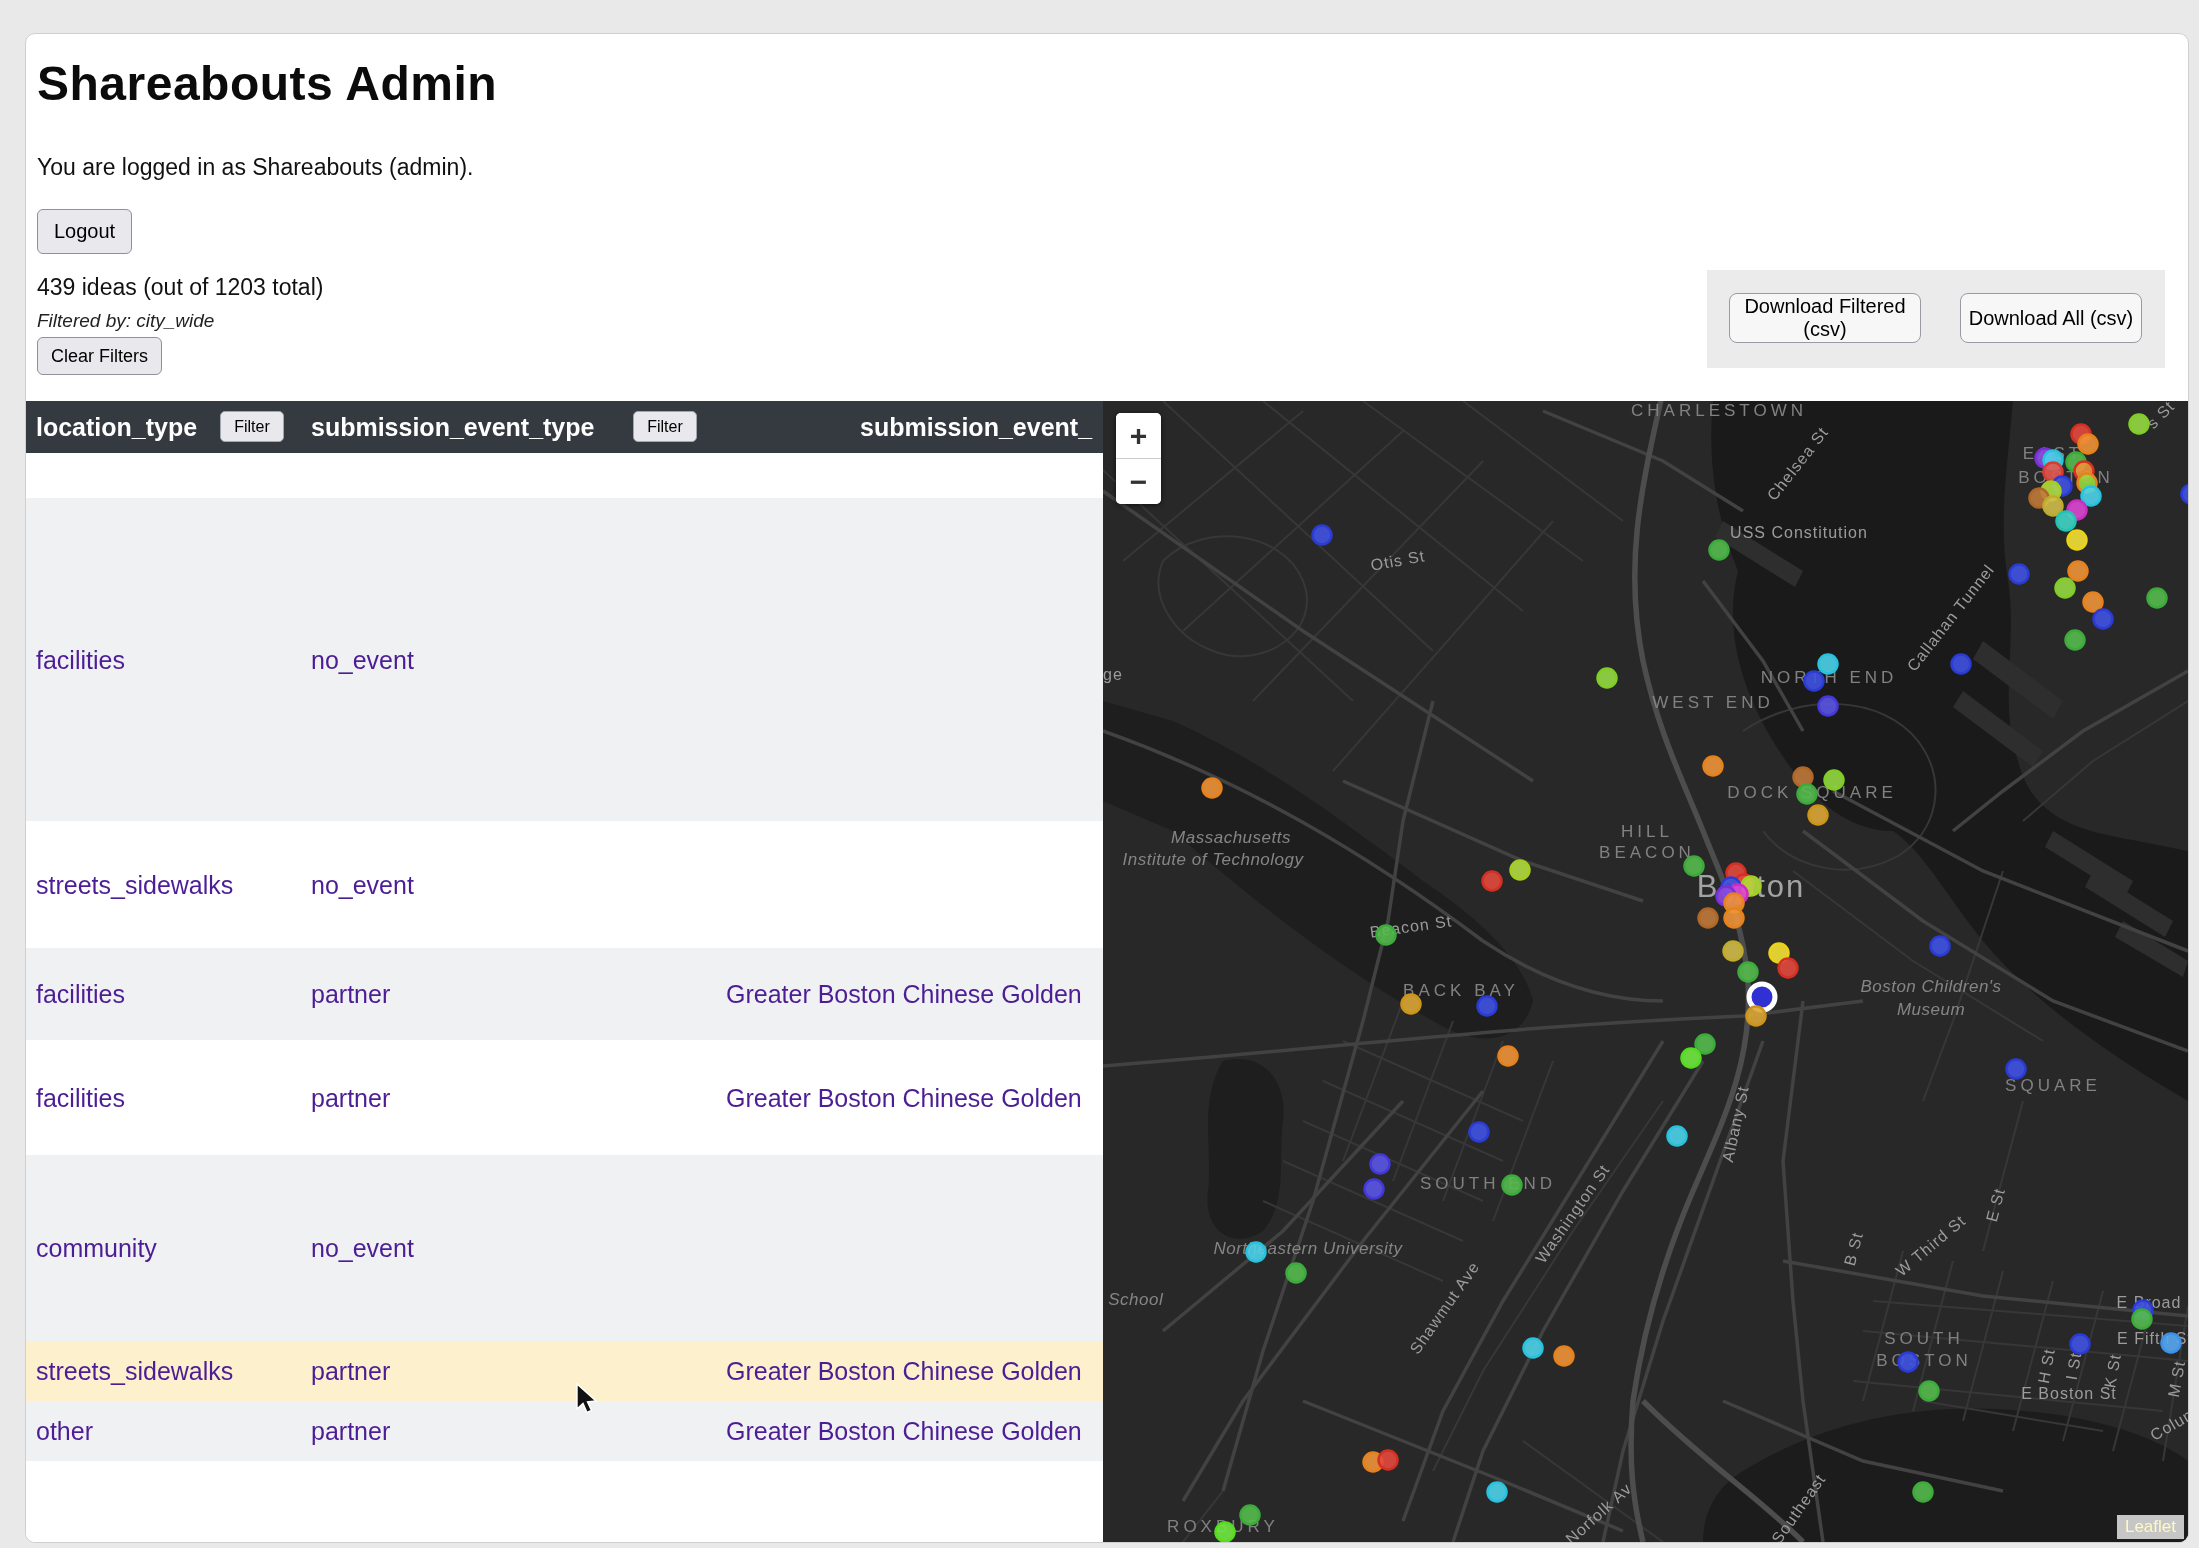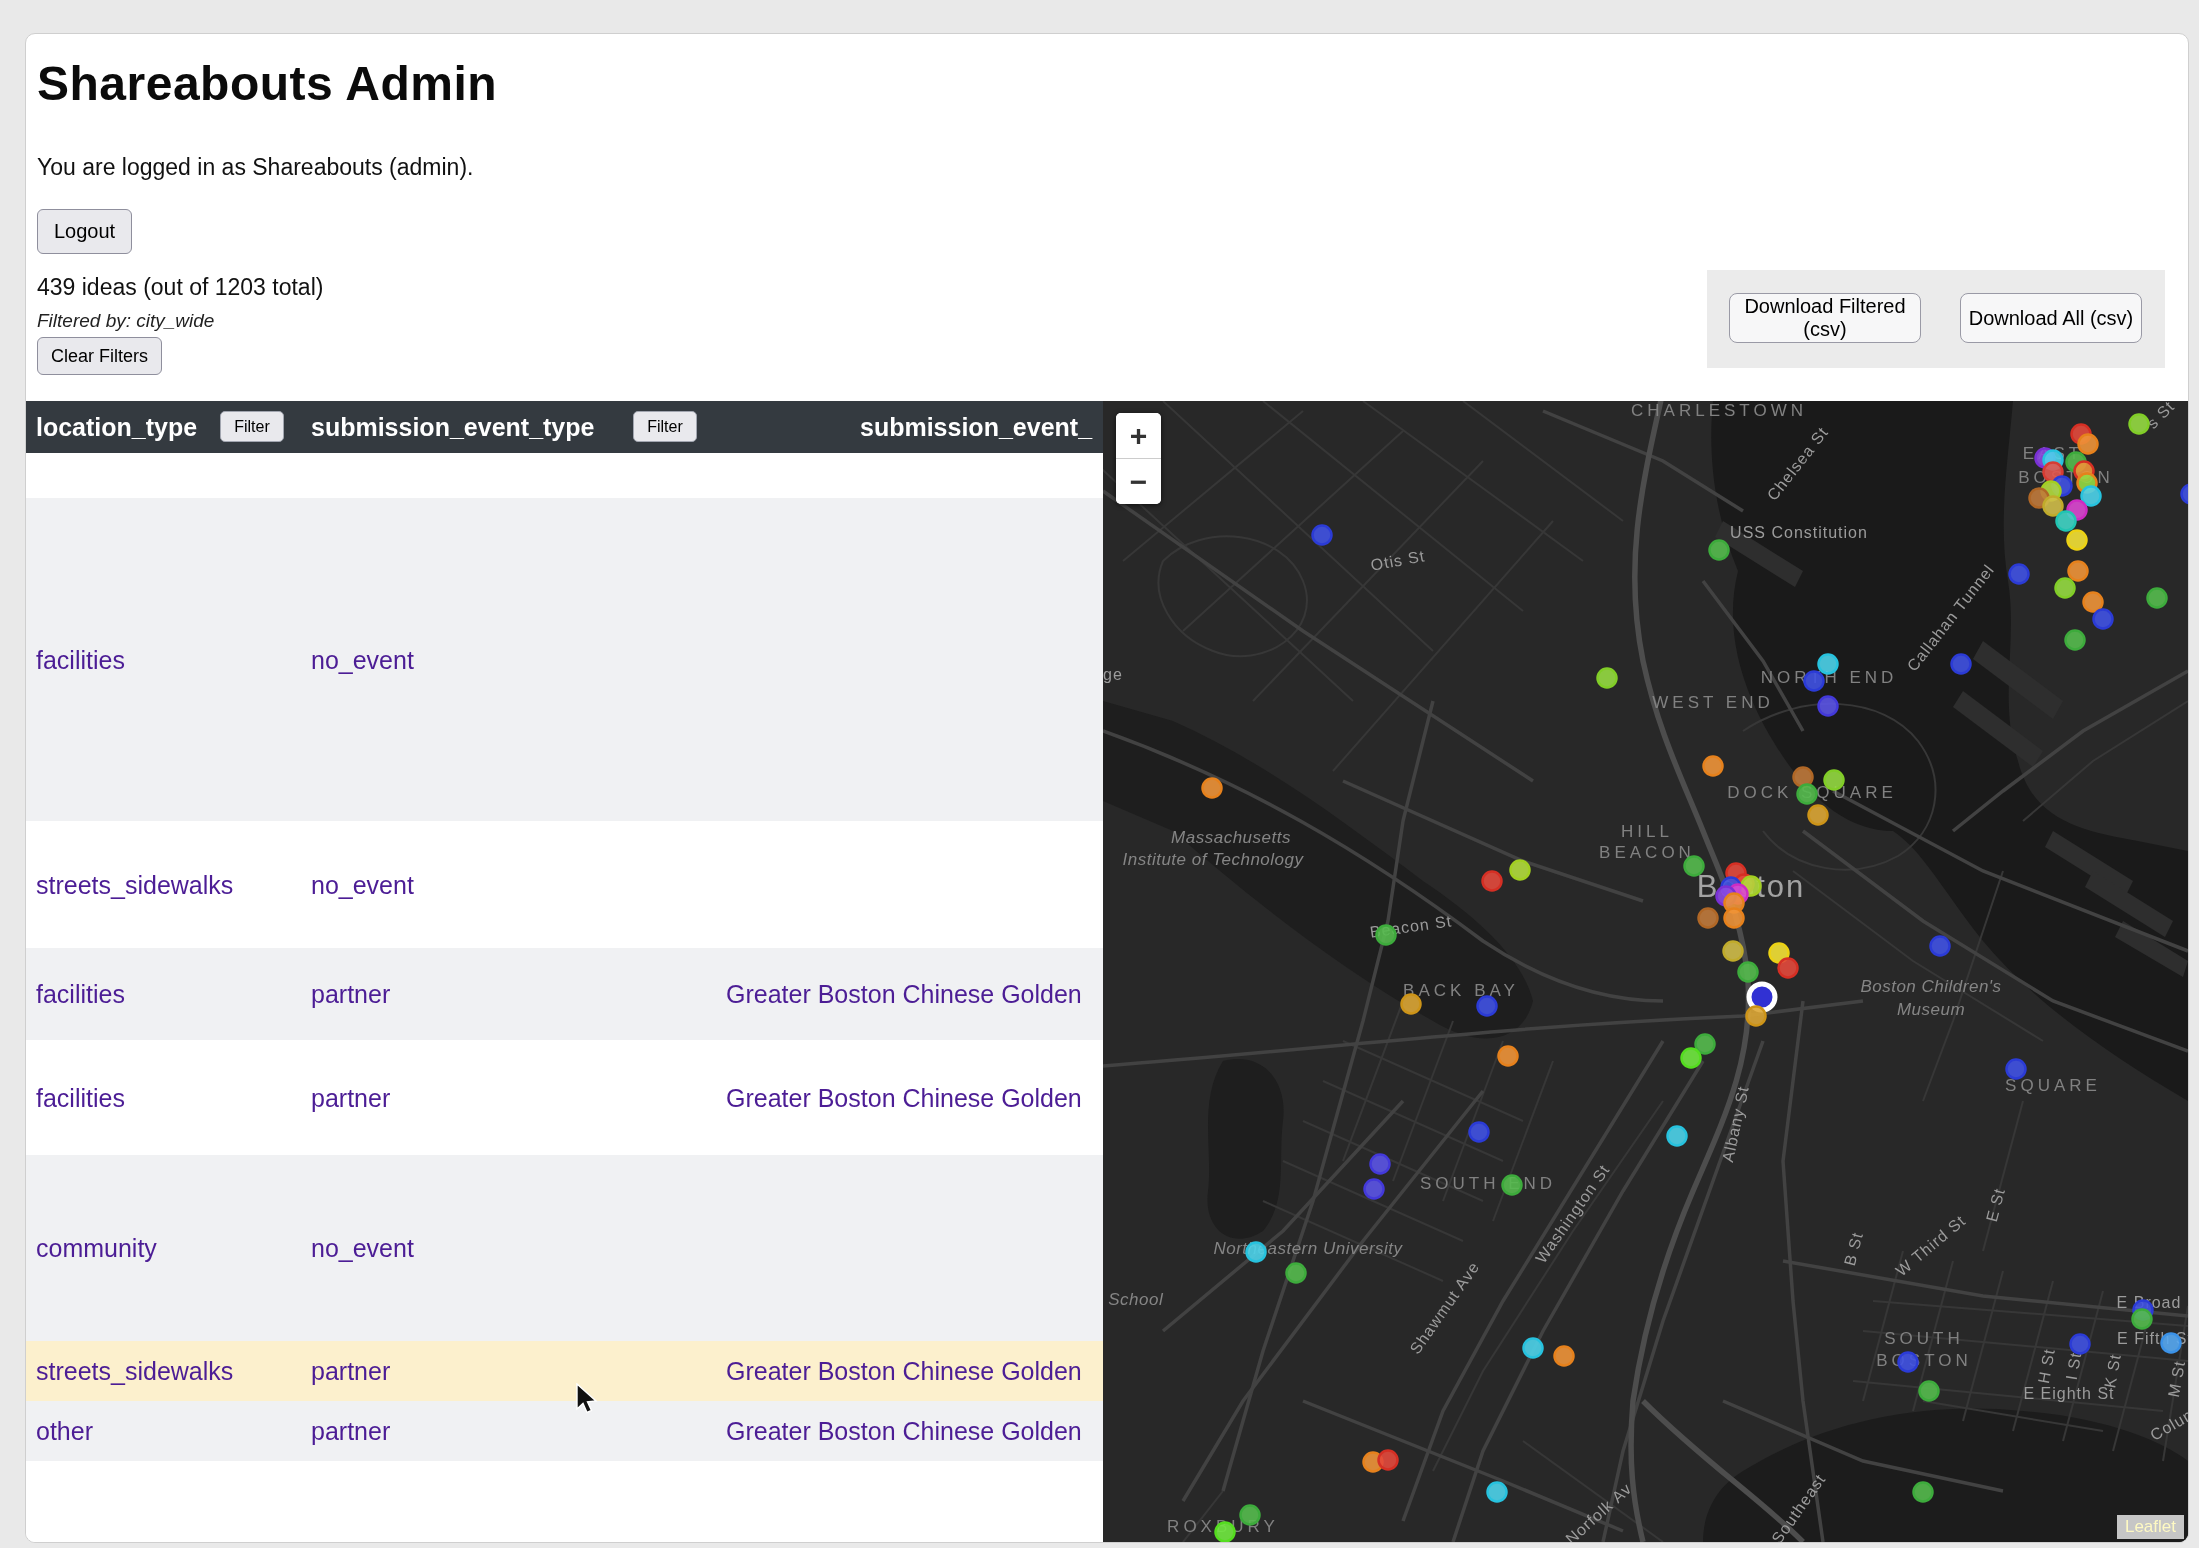--- a/index.html
+++ b/index.html
@@ -244,21 +244,21 @@
         <div class="maplabel area" style="left: 821px; top: 960px;">BOSTON</div>
         <div class="maplabel street" style="left: 828px; top: 845px; transform: translate(-50%, -50%) rotate(-40deg);">W Third St</div>
         <div class="maplabel street" style="left: 751px; top: 848px; transform: translate(-50%, -50%) rotate(-75deg);">B St</div>
         <div class="maplabel street" style="left: 893px; top: 804px; transform: translate(-50%, -50%) rotate(-75deg);">E St</div>
         <div class="maplabel street" style="left: 1046px; top: 902px;">E Broad</div>
         <div class="maplabel street" style="left: 1052px; top: 938px;">E Fifth St</div>
         <div class="maplabel street" style="left: 944px; top: 965px; transform: translate(-50%, -50%) rotate(-80deg);">H St</div>
         <div class="maplabel street" style="left: 971px; top: 965px; transform: translate(-50%, -50%) rotate(-80deg);">I St</div>
         <div class="maplabel street" style="left: 1010px; top: 970px; transform: translate(-50%, -50%) rotate(-80deg);">K St</div>
         <div class="maplabel street" style="left: 1074px; top: 978px; transform: translate(-50%, -50%) rotate(-80deg);">M St</div>
-        <div class="maplabel street" style="left: 966px; top: 993px;">E Eighth St</div>
+        <div class="maplabel street" style="left: 966px; top: 993px;">E Boston St</div>
         <div class="maplabel street" style="left: 1071px; top: 1023px; transform: translate(-50%, -50%) rotate(-30deg);">Colum</div>
         <div class="maplabel area" style="left: 120px; top: 1126px;">ROXBURY</div>
       </div>
     <svg id="markers" width="1085" height="1141" viewBox="0 0 1085 1141">
         <circle cx="978" cy="33" r="9.5" fill="#e3493c" fill-opacity="0.9" stroke="#d52f24" stroke-width="2.5"></circle>
         <circle cx="985" cy="43" r="9.5" fill="#ee9439" fill-opacity="0.9" stroke="#e6811c" stroke-width="2.5"></circle>
         <circle cx="1036" cy="23" r="9.5" fill="#95da41" fill-opacity="0.9" stroke="#81cd27" stroke-width="2.5"></circle>
         <circle cx="942" cy="57" r="9.5" fill="#8d49e2" fill-opacity="0.9" stroke="#7930d5" stroke-width="2.5"></circle>
         <circle cx="950" cy="59" r="9.5" fill="#4cd3ea" fill-opacity="0.9" stroke="#27c2de" stroke-width="2.5"></circle>
         <circle cx="973" cy="61" r="9.5" fill="#55bb4e" fill-opacity="0.9" stroke="#3dab3c" stroke-width="2.5"></circle>

